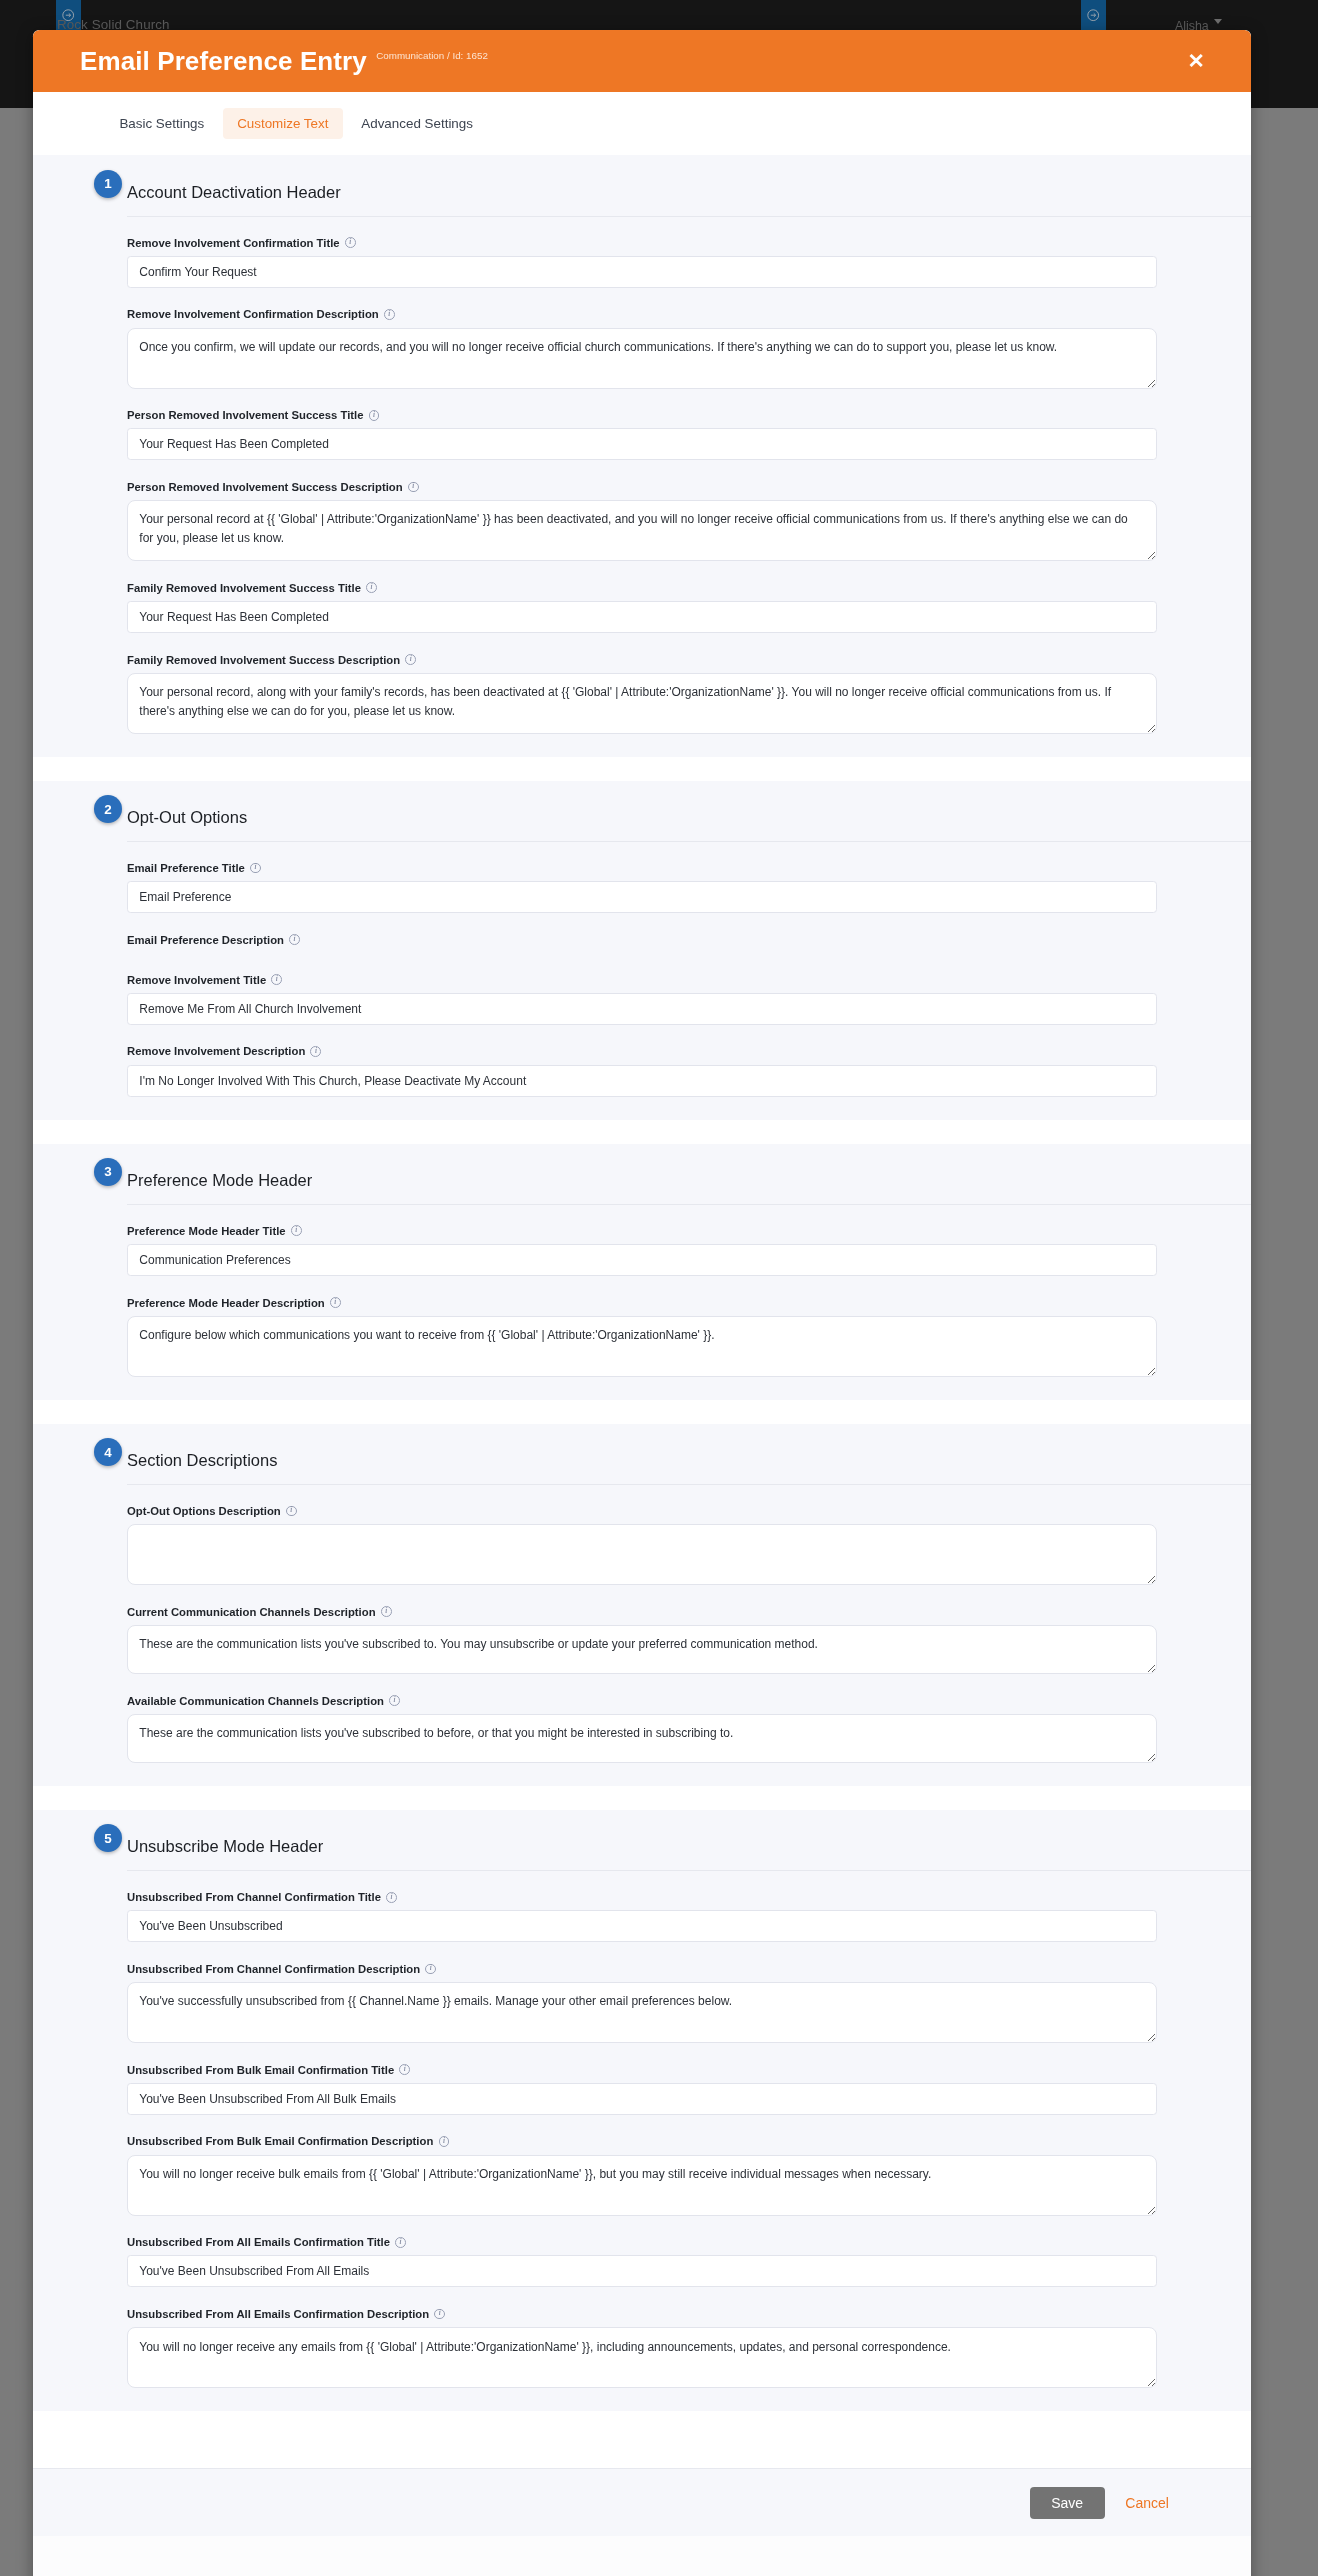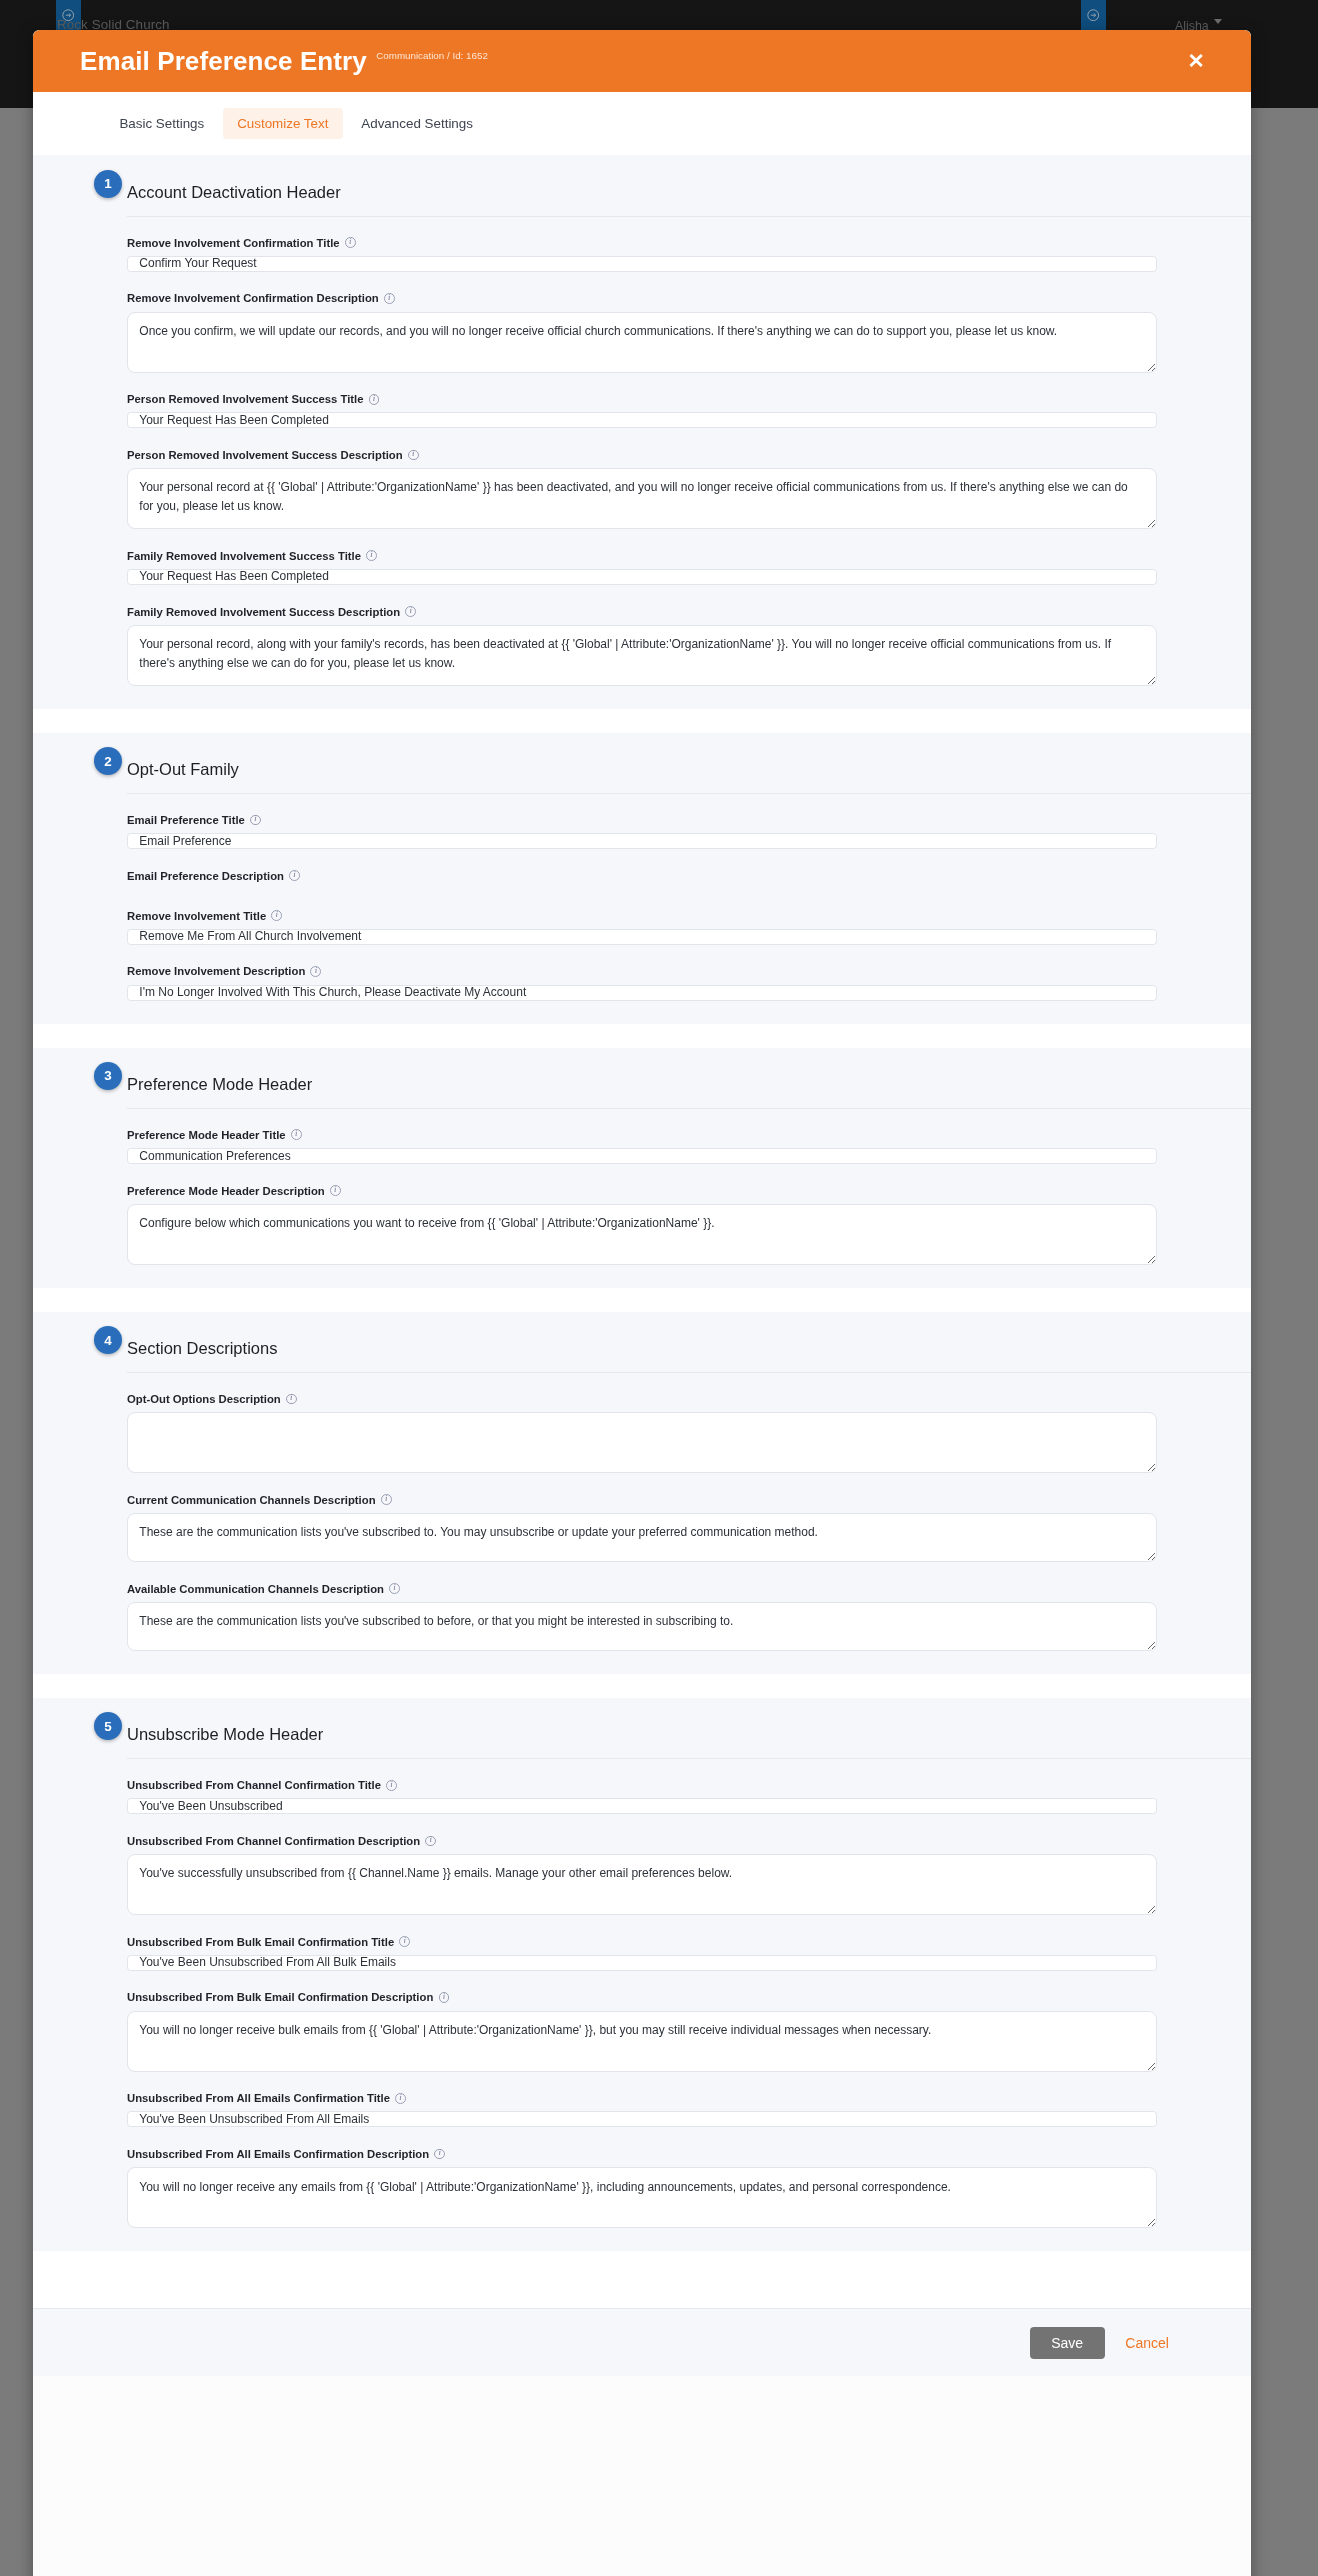--- a/index.html
+++ b/index.html
@@ -140,21 +140,21 @@
     background: #ffffff;
     border: 0.5px solid #e2e4ec;
     border-radius: 3.6px;
     font-family: "Liberation Sans", sans-serif;
     font-size: 12px;
     color: #2d3138;
     padding: 9.3px 11.3px;
     outline: none;
     display: block;
   }
-  .text-input { height: 16px; padding-top: 0; padding-bottom: 0; line-height: 31px; }
+  .text-input { height: 32px; padding-top: 0; padding-bottom: 0; line-height: 31px; }
   .text-area {
     resize: vertical;
     line-height: 1.55;
     overflow: hidden;
     border-radius: 8px;
   }
   .text-area.h2 { height: 61px; }
   .text-area.h4 { height: 49px; }
 
   
@@ -267,21 +267,21 @@
             <span>Family Removed Involvement Success Description</span>
             <span class="info-icon">i</span>
           </div>
           <textarea class="text-area h2" style="">Your personal record, along with your family's records, has been deactivated at {{ 'Global' | Attribute:'OrganizationName' }}. You will no longer receive official communications from us. If there's anything else we can do for you, please let us know.</textarea>
         </div>
       </div>
       <div class="spacer-white"></div>
       <div class="section">
         <div class="section-head">
           <div class="badge">2</div>
-          <div class="section-title">Opt-Out Family</div>
+          <div class="section-title">Opt-Out Options</div>
         </div>
         <div class="section-rule"></div>
         <div class="field">
           <div class="field-label">
             <span>Email Preference Title</span>
             <span class="info-icon">i</span>
           </div>
           <input type="text" class="text-input" value="Email Preference" style="">
         </div>
         <div class="field">

